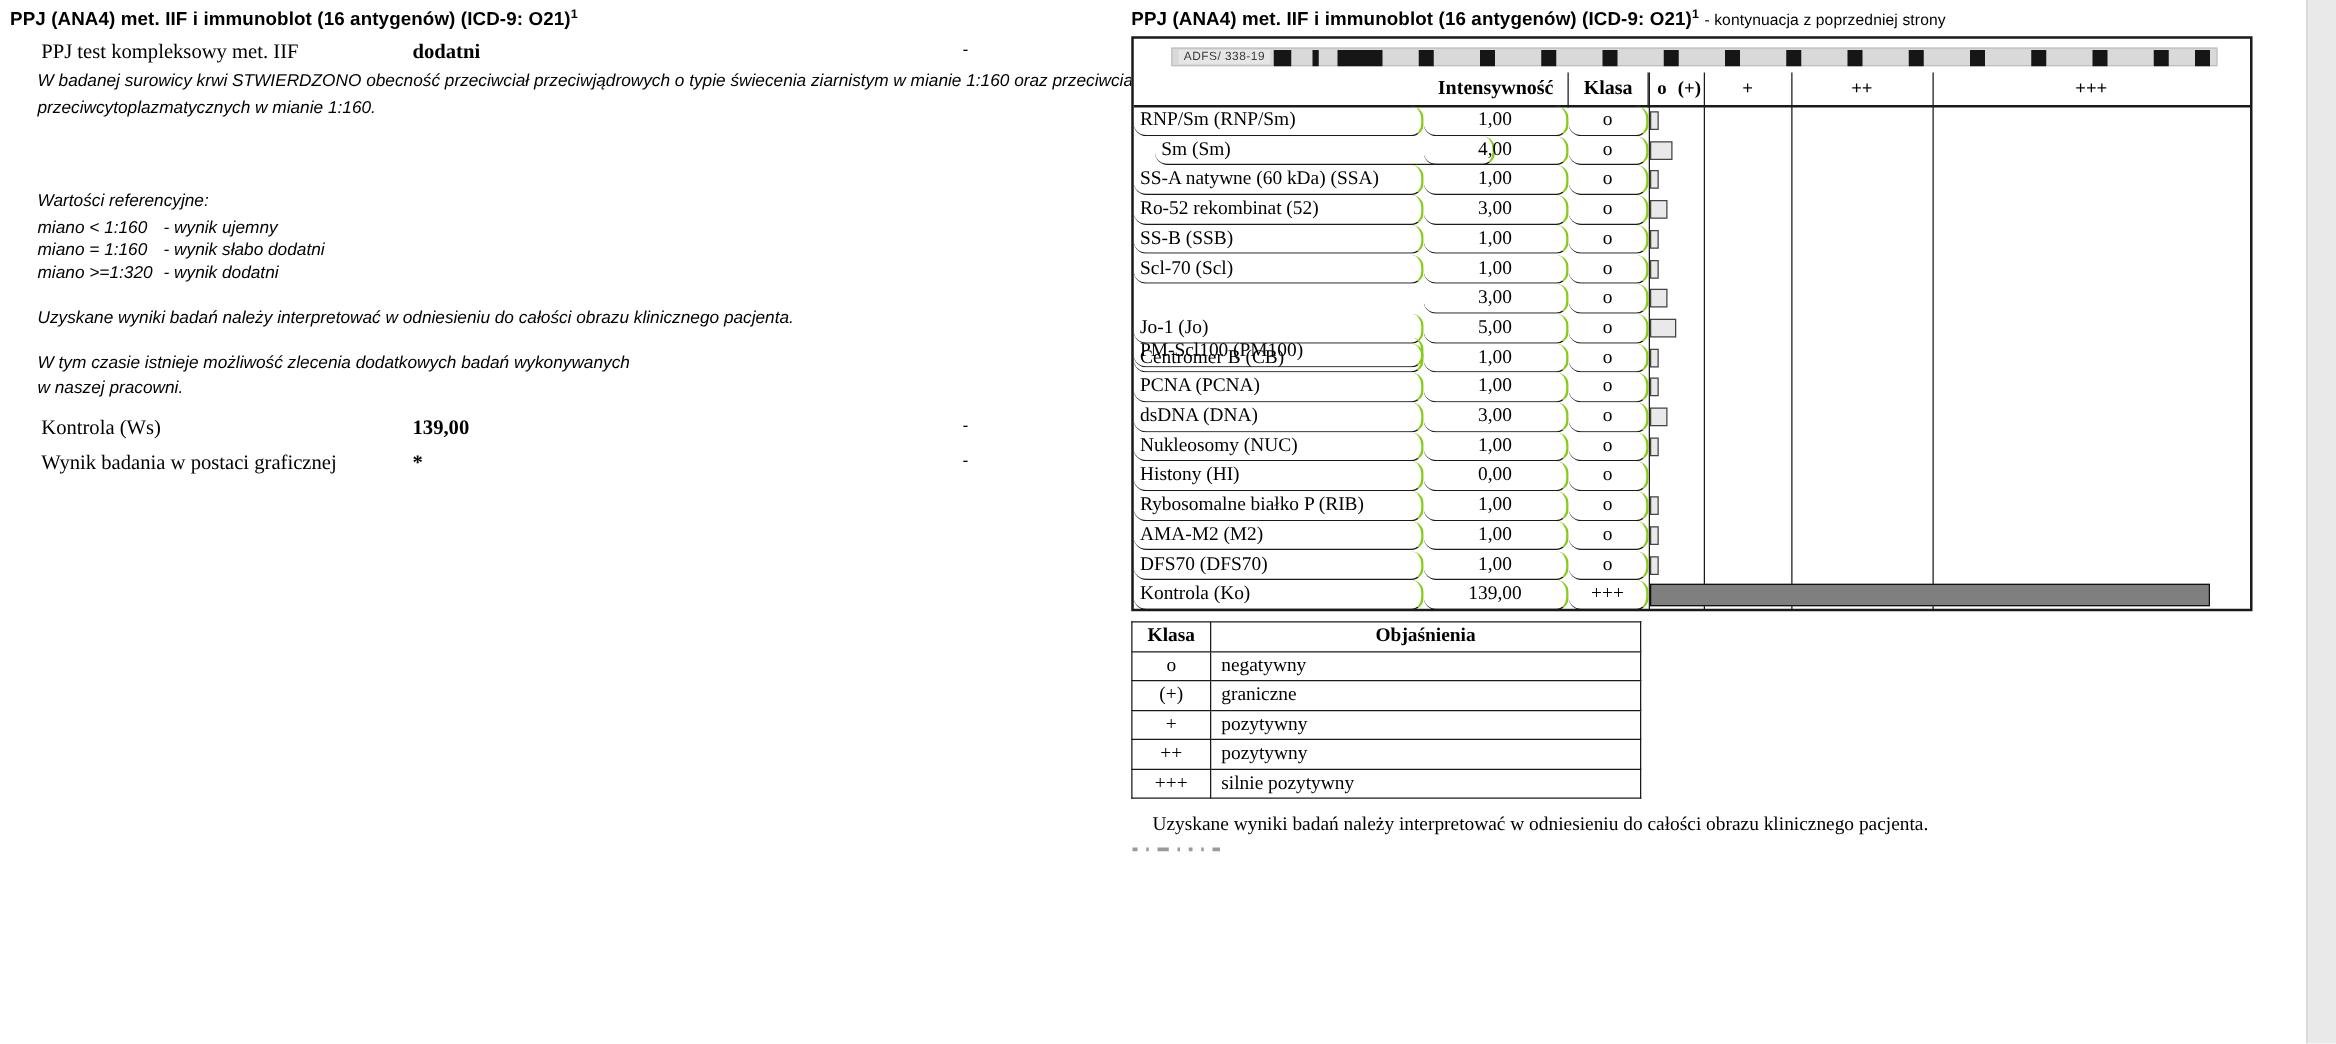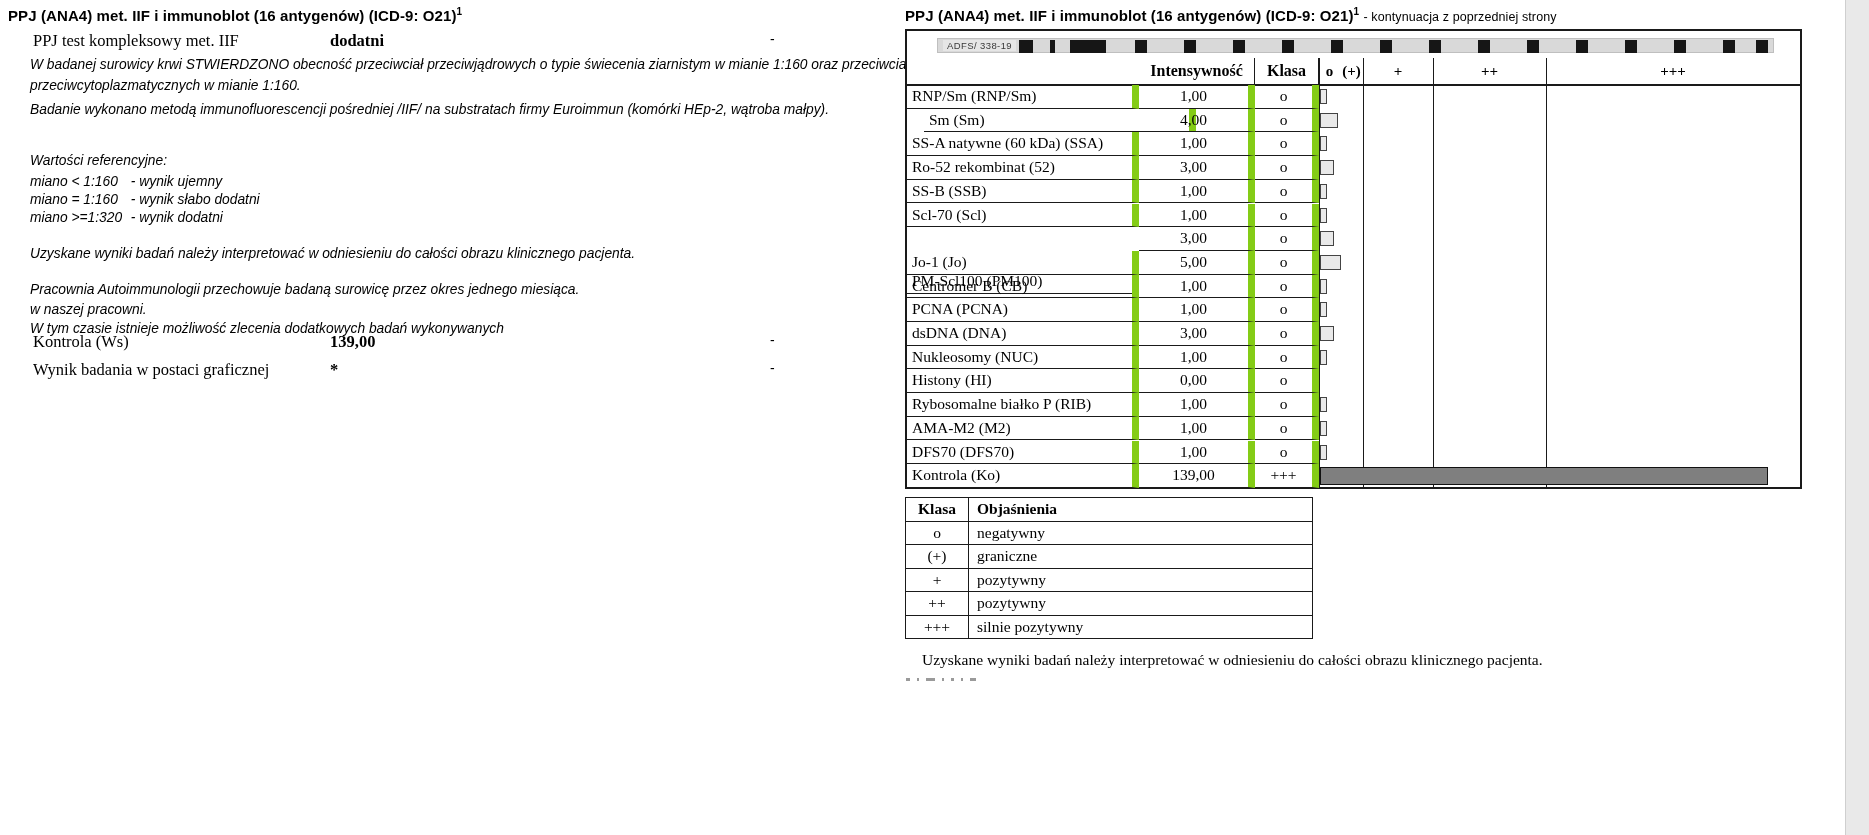--- a/index.html
+++ b/index.html
@@ -31,30 +31,30 @@
                  background: #e6e6e6; padding: 0 4px; letter-spacing: .4px; }
   .band { position: absolute; top: 0; height: 13px; background: #161616; }
 
   .atable { position: absolute; left: 0; top: 27px; width: 893px; height: 431px;
             font-family: "Liberation Serif", serif; font-size: 15.5px; }
   .ahead-cell { position: absolute; top: 0; height: 28px; line-height: 26px; text-align: center;
                 font-weight: bold; font-size: 16px; border-right: 1px solid #1a1a1a; }
   .head-underline { position: absolute; left: 0; top: 26px; width: 100%; height: 2px; background: #1a1a1a; }
   .arow-cell { position: absolute; height: 23.7px; line-height: 22px; border-bottom: 1px solid #1a1a1a;
                overflow: hidden; white-space: nowrap; }
-  .cell-border-r { border-right: 7px solid #84cc16; }
+  .cell-border-r { border-right: 2px solid #84cc16; border-radius: 10px; }
   .vline { position: absolute; top: 0; width: 1px; background: #1a1a1a; }
   .chead-label { position: absolute; top: 0; height: 28px; line-height: 26px; text-align: center;
                  font-weight: bold; font-size: 15px; font-family: "Liberation Serif", serif; }
   .bar { position: absolute; background: #e9e9e9; border: 1px solid #444; }
   .bar.control { background: #7f7f7f; border: 1px solid #111; }
 
   .legend { position: absolute; border-collapse: collapse; font-family: "Liberation Serif", serif; font-size: 15.5px; }
   .legend td, .legend th { border: 1px solid #1a1a1a; height: 23.5px; padding: 0 8px; }
-  .legend th { font-weight: bold; text-align: left; }
+  .legend th { font-weight: bold; text-align: center; }
   .legend .kl { width: 63px; text-align: center; }
   .legend .ob { width: 344px; }
 
   .footer-note { font-family: "Liberation Serif", serif; font-size: 15.5px; }
   .clipped-marks span { display: inline-block; height: 3px; background: #9a9a9a; margin-right: 7px; vertical-align: top; }
 
   .right-gutter { position: absolute; left: 1845px; top: 0; width: 24px; height: 835px;
                   background: #e9e9e9; border-left: 1px solid #cfcfcf; }
 </style>
 </head>
@@ -67,43 +67,41 @@
   </div>
 
   <div class="abs result-row" style="left:33px; top:31px;">
     <span class="result-label">PPJ test kompleksowy met. IIF</span>
     <span class="result-value">dodatni</span>
     <span class="result-flag">-</span>
   </div>
 
   <div class="abs ital" style="left:30px; top:54px; width:880px;"> W badanej surowicy krwi  STWIERDZONO obecność przeciwciał przeciwjądrowych o typie świecenia ziarnistym w mianie 1:160 oraz przeciwciał przeciwcytoplazmatycznych w mianie 1:160.</div>
 
-  <div class="abs ital" style="left:30px; top:99px; width:880px;">Badanie wykonano metodą immunofluorescencji pośredniej /IIF/ na substratach firmy Euroimmun (komórki HEp-2, wątroba małpy).</div>
 
   <div class="abs ital" style="left:30px; top:150px;">Wartości referencyjne:</div>
 
   <div class="abs ref-line" style="left:30px; top:174px;">
     <span class="ref-range">miano &lt; 1:160</span>
     <span>- wynik ujemny</span>
   </div>
   <div class="abs ref-line" style="left:30px; top:192px;">
     <span class="ref-range">miano = 1:160</span>
     <span>- wynik słabo dodatni</span>
   </div>
   <div class="abs ref-line" style="left:30px; top:210px;">
     <span class="ref-range">miano &gt;=1:320</span>
     <span>- wynik dodatni</span>
   </div>
 
   <div class="abs ital" style="left:30px; top:243px; width:880px;">Uzyskane wyniki badań należy interpretować w odniesieniu do całości obrazu klinicznego pacjenta.</div>
 
   <div class="abs ital" style="left:30px; top:280px; width:880px; line-height:19.5px;">
-    <div>Pracownia Autoimmunologii przechowuje badaną surowicę przez okres jednego miesiąca.</div>
+    <div>W tym czasie istnieje możliwość zlecenia dodatkowych badań wykonywanych</div>
     <div>w naszej pracowni.</div>
-    <div>W tym czasie istnieje możliwość zlecenia dodatkowych badań wykonywanych</div>
   </div>
 
   <div class="abs result-row" style="left:33px; top:332px;">
     <span class="result-label">Kontrola (Ws)</span>
     <span class="result-value">139,00</span>
     <span class="result-flag">-</span>
   </div>
 
   <div class="abs result-row" style="left:33px; top:360px;">
     <span class="result-label">Wynik badania w postaci graficznej</span>

